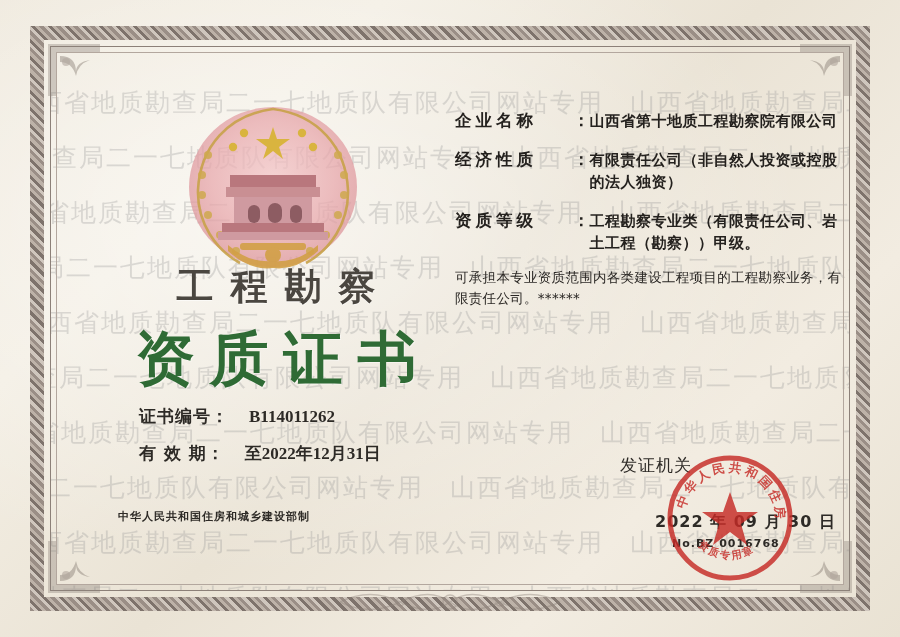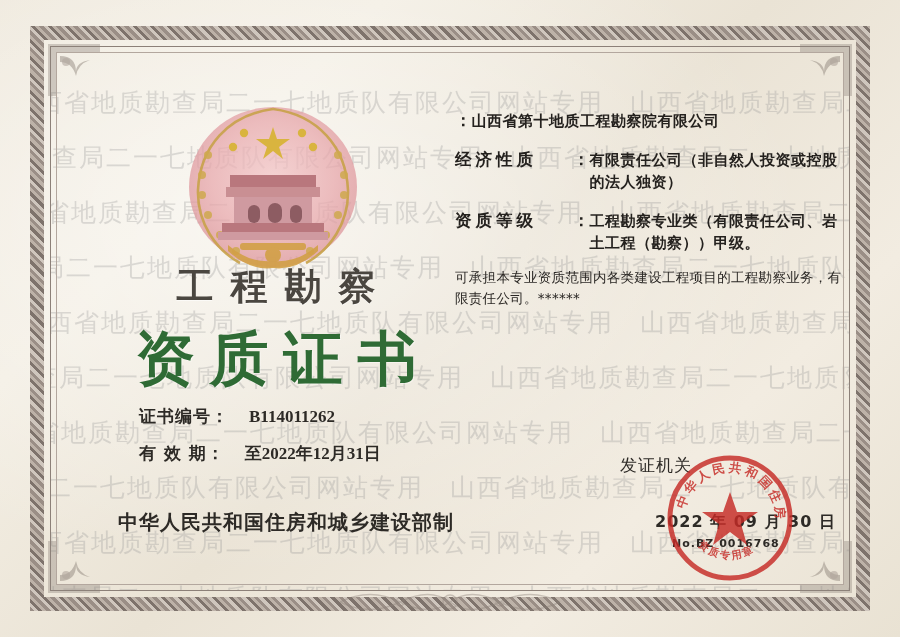--- a/index.html
+++ b/index.html
@@ -94,21 +94,21 @@
     color:#2d2a26;
   }
   .meta-row{
     display:flex;align-items:baseline;
     font-size:17px;font-weight:bold;margin-bottom:14px;
   }
   .meta-label{letter-spacing:1px;white-space:nowrap;margin-left:21px;}
   .meta-value{margin-left:20px;letter-spacing:0px;white-space:nowrap;font-family:Liberation Serif, serif;}
   .issuer-line{
     position:absolute;left:118px;top:509px;width:400px;
-    font-size:20px;font-weight:bold;letter-spacing:1px;color:#2d2a26;
+    font-size:11px;font-weight:bold;letter-spacing:1px;color:#2d2a26;
   }
 
   
   .info{
     position:absolute;left:455px;top:110px;width:390px;color:#24211e;
   }
   .info-row{display:flex;margin-bottom:16px;}
   .info-label{
     flex:0 0 118px;
     font-size:16.5px;font-weight:bold;letter-spacing:4px;
@@ -279,20 +279,21 @@
     <div class="meta-row">
       <span class="meta-label">有 效 期：</span>
       <span class="meta-value">至2022年12月31日</span>
     </div>
   </div>
 
   <div class="issuer-line">中华人民共和国住房和城乡建设部制</div>
 
   <div class="info">
     <div class="info-row">
+      <div class="info-label">企业名称</div>
       <div class="info-colon">：</div>
       <div class="info-value">山西省第十地质工程勘察院有限公司</div>
     </div>
     <div class="info-row">
       <div class="info-label">经济性质</div>
       <div class="info-colon">：</div>
       <div class="info-value">有限责任公司（非自然人投资或控股的法人独资）</div>
     </div>
     <div class="info-row">
       <div class="info-label">资质等级</div>

